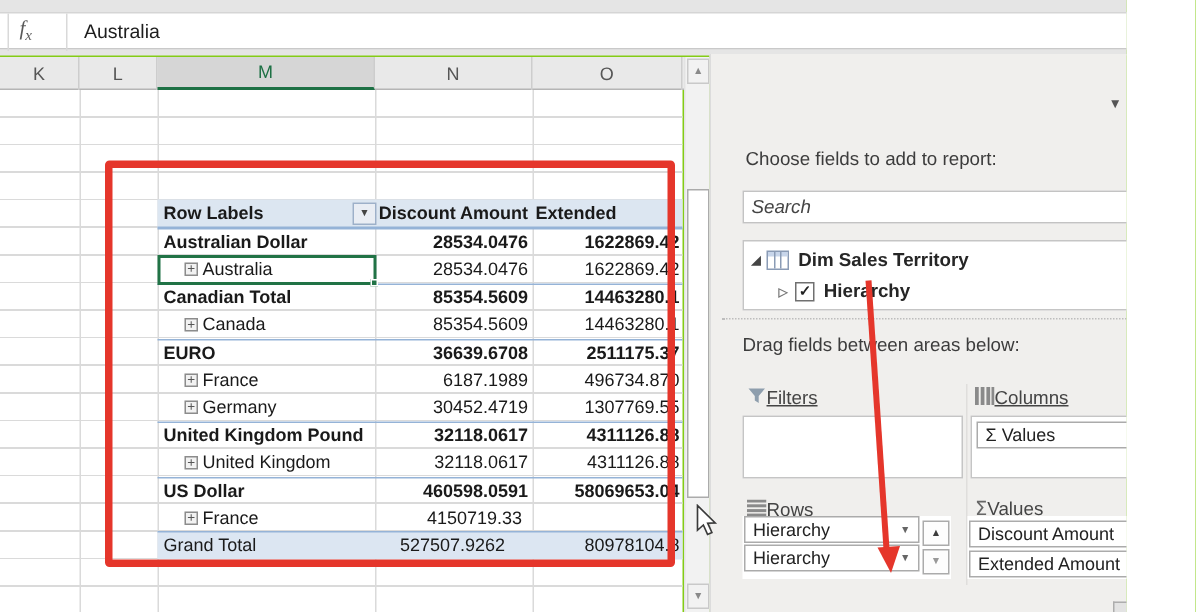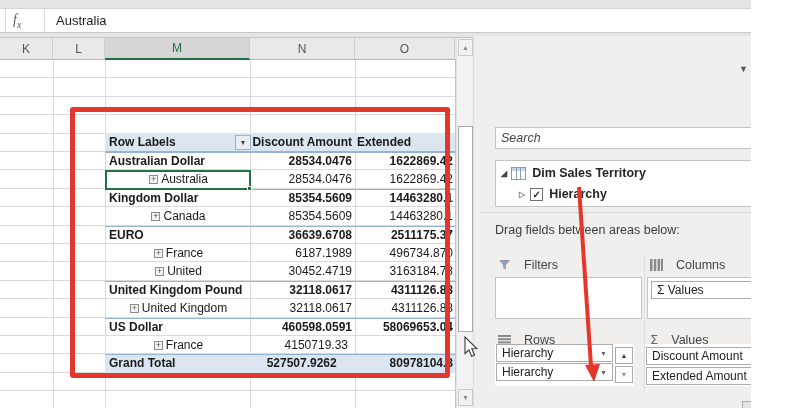--- a/index.html
+++ b/index.html
@@ -1,18 +1,18 @@
 <!DOCTYPE html>
 <html><head>
 <meta charset="utf-8">
 <style>
   * { box-sizing: border-box; }
   body { margin:0; background:#fff; }
   .app { position:relative; width:751px; height:408px; overflow:hidden;
-         font-family:"Liberation Sans", sans-serif; background:#fdba74; -webkit-font-smoothing:antialiased; }
+         font-family:"Liberation Sans", sans-serif; background:#84cc16; -webkit-font-smoothing:antialiased; }
 
   
   .topbar { position:absolute; left:0; top:0; width:797px; height:37px; background:#E5E5E5; }
   .fbar { position:absolute; left:0; top:8px; width:797px; height:25px; background:#fff; border-top:1px solid #D5D5D5; border-bottom:1px solid #C9C9C9; }
   .namebox-div { position:absolute; left:5px; top:0; width:1px; height:25px; background:#D9D9D9; }
   .fx { position:absolute; left:13px; top:3px; font-family:"Liberation Serif", serif; font-style:italic; font-size:14px; color:#5A5A5A; }
   .fx sub { font-size:10px; }
   .fx-div { position:absolute; left:44px; top:0; width:1px; height:25px; background:#D9D9D9; }
   .fval { position:absolute; left:56px; top:4px; font-size:13px; color:#1E1E1E; }
   .fchev { position:absolute; right:12px; top:1px; font-size:14px; color:#777; }
@@ -25,26 +25,26 @@
   
   .grid { position:absolute; left:0; top:60px; width:455px; height:348px; background:#fff;
           background-image:repeating-linear-gradient(to bottom, transparent 0px, transparent 17.4px, #DADADA 17.4px, #DADADA 18.4px); }
   .vline { position:absolute; top:60px; height:348px; width:1px; background:#DADADA; }
 
   
   .pivot { position:absolute; left:105px; top:133px; width:350px; font-size:12px; color:#1A1A1A; z-index:5; }
   .phead { position:relative; display:flex; height:19px; background:#DCE6F1; border-bottom:1px solid #95B3D7; font-weight:bold; line-height:19px; }
   .prow  { display:flex; height:18.4px; line-height:18.4px; white-space:nowrap; }
   .prow.group { font-weight:bold; border-top:1px solid #95B3D7; line-height:17.4px; }
-  .prow.grand { font-weight:bold; border-top:1px solid #95B3D7; background:#DCE6F2; line-height:17.4px;gap:36px; }
+  .prow.grand { font-weight:normal; border-top:1px solid #95B3D7; background:#DCE6F2; line-height:17.4px;gap:36px; }
   .c  { overflow:hidden; }
   .c1 { width:145px; padding-left:4px; }
   .c2 { width:105px; text-align:right; padding-right:3px; }
   .c3 { width:100px; text-align:right; padding-right:2px; }
-  .prow.child .c1 { padding-left:2px;text-align:center; }
+  .prow.child .c1 { padding-left:18px; }
   .expbox { display:inline-flex; width:9px; height:9px; border:1px solid #8C8C8C; background:#F2F2F2; color:#555;
             font-size:9px; line-height:7px; align-items:center; justify-content:center; margin-right:3px; transform:translateY(-1px); }
   .filterbtn { position:absolute; left:130px; top:2px; width:16px; height:15px; background:#E9EDF4; border:1px solid #9DB0C9;
                display:flex; align-items:center; justify-content:center; font-size:7px; color:#444; }
   .selbox { position:absolute; left:105px; top:170px; width:146px; height:20px; border:2px solid #217346; z-index:8; }
   .selhandle { position:absolute; right:-3px; bottom:-3px; width:5px; height:5px; background:#217346; border:1px solid #fff; }
 
   
   .vscroll { position:absolute; left:456px; top:38px; width:17px; height:370px; background:#F2F2F2; border-left:1px solid #E3E3E3; }
   .sbtn { position:absolute; left:1px; width:15px; height:17px; background:#F2F2F2; border:1px solid #C9C9C9; color:#8A8A8A;
@@ -75,21 +75,21 @@
   .tblicon::after  { content:""; position:absolute; left:4px; top:0; width:1px; height:11px; background:#8A9BB5; box-shadow:4px 0 0 #8A9BB5, -1px 6px 0 13px rgba(0,0,0,0); border-bottom:0; }
   .chk { width:13px; height:13px; border:1px solid #707070; background:#fff; font-size:10px; line-height:11px; text-align:center; color:#222; margin-right:6px; }
   .flscroll { position:absolute; right:0px; top:0px; width:20px; height:45px; }
   .flbtn { position:absolute; left:0; width:19px; height:15px; background:#F1F1F1; border:1px solid #BDBDBD; color:#606060;
            font-size:7px; display:flex; align-items:center; justify-content:center; }
   .flthumb { position:absolute; left:0; top:15px; width:19px; height:14px; background:#fff; border:1px solid #ABABAB; }
 
   .dots { position:absolute; left:7px; top:176px; width:310px; border-top:1px dotted #BDBDBD; }
   .drag { position:absolute; left:21px; top:187px; }
 
-  .asec-h { position:absolute; display:flex; align-items:center; gap:13px; color:#444; }
+  .asec-h { position:absolute; display:flex; gap:0; color:#444;text-decoration:underline; }
   .abox { position:absolute; background:#fff; border:1px solid #C5C5C5; }
   .chip { position:absolute; height:18px; background:#fff; border:1px solid #ABABAB; font-size:12px; color:#222;
           display:flex; align-items:center; padding:0 5px; white-space:nowrap; overflow:hidden; }
   .chip .dd { margin-left:auto; font-size:7px; color:#666; padding-left:4px; }
   .spin { position:absolute; width:18px; height:17px; background:#FDFDFD; border:1px solid #ABABAB; font-size:7px;
           display:flex; align-items:center; justify-content:center; }
   .sigma { font-size:13px; color:#666; font-family:"DejaVu Sans", sans-serif; }
   .vdiv { position:absolute; left:170px; top:220px; width:1px; height:134px; background:#DFDEDC; }
   .stub-btn { position:absolute; left:268px; top:365px; width:54px; height:7px; background:#E3E3E3; border:1px solid #ADADAD; border-bottom:0; }
 
@@ -141,43 +141,43 @@
           <div class="c c1"><span>Australian Dollar</span></div>
           <div class="c c2">28534.0476</div>
           <div class="c c3">1622869.42</div>
         </div>
         <div class="prow child">
           <div class="c c1"><span class="expbox">+</span><span>Australia</span></div>
           <div class="c c2">28534.0476</div>
           <div class="c c3">1622869.42</div>
         </div>
         <div class="prow group">
-          <div class="c c1"><span>Kingdom Dollar</span></div>
+          <div class="c c1"><span>Canadian Total</span></div>
           <div class="c c2">85354.5609</div>
           <div class="c c3">14463280.1</div>
         </div>
         <div class="prow child">
           <div class="c c1"><span class="expbox">+</span><span>Canada</span></div>
           <div class="c c2">85354.5609</div>
           <div class="c c3">14463280.1</div>
         </div>
         <div class="prow group">
           <div class="c c1"><span>EURO</span></div>
           <div class="c c2">36639.6708</div>
           <div class="c c3">2511175.37</div>
         </div>
         <div class="prow child">
           <div class="c c1"><span class="expbox">+</span><span>France</span></div>
           <div class="c c2">6187.1989</div>
           <div class="c c3">496734.870</div>
         </div>
         <div class="prow child">
-          <div class="c c1"><span class="expbox">+</span><span>United</span></div>
+          <div class="c c1"><span class="expbox">+</span><span>Germany</span></div>
           <div class="c c2">30452.4719</div>
-          <div class="c c3">3163184.78</div>
+          <div class="c c3">1307769.55</div>
         </div>
         <div class="prow group">
           <div class="c c1"><span>United Kingdom Pound</span></div>
           <div class="c c2">32118.0617</div>
           <div class="c c3">4311126.88</div>
         </div>
         <div class="prow child">
           <div class="c c1"><span class="expbox">+</span><span>United Kingdom</span></div>
           <div class="c c2">32118.0617</div>
           <div class="c c3">4311126.88</div>
@@ -206,20 +206,21 @@
   <div class="vscroll">
     <div class="sbtn" style="top:1px">▲</div>
     <div class="sthumb"></div>
     <div class="sbtn" style="top:351px">▼</div>
   </div>
 
   <div class="pane">
     <div class="pane-caret">▼</div>
     <div class="pane-close">✕</div>
 
+    <div class="choose">Choose fields to add to report:</div>
     <div class="gearbtn">
       <span class="g">⚙</span>
       <span class="v">▼</span>
     </div>
 
     <div class="search">
       <span class="ph">Search</span>
       <span class="mag"></span>
     </div>
 

